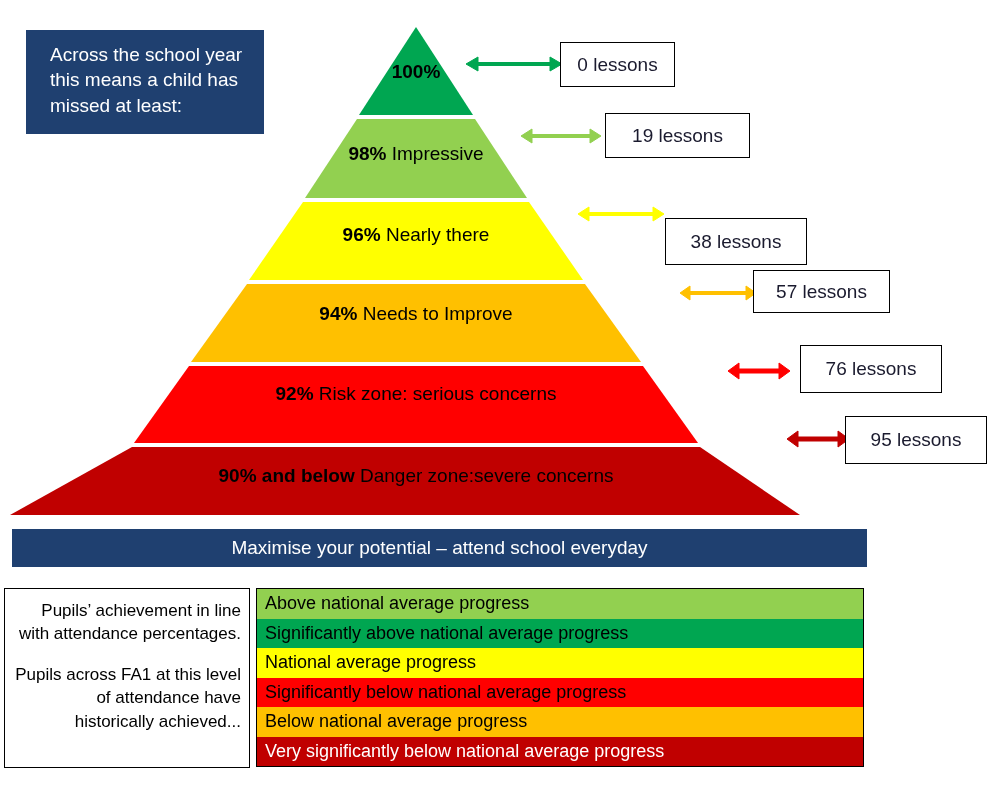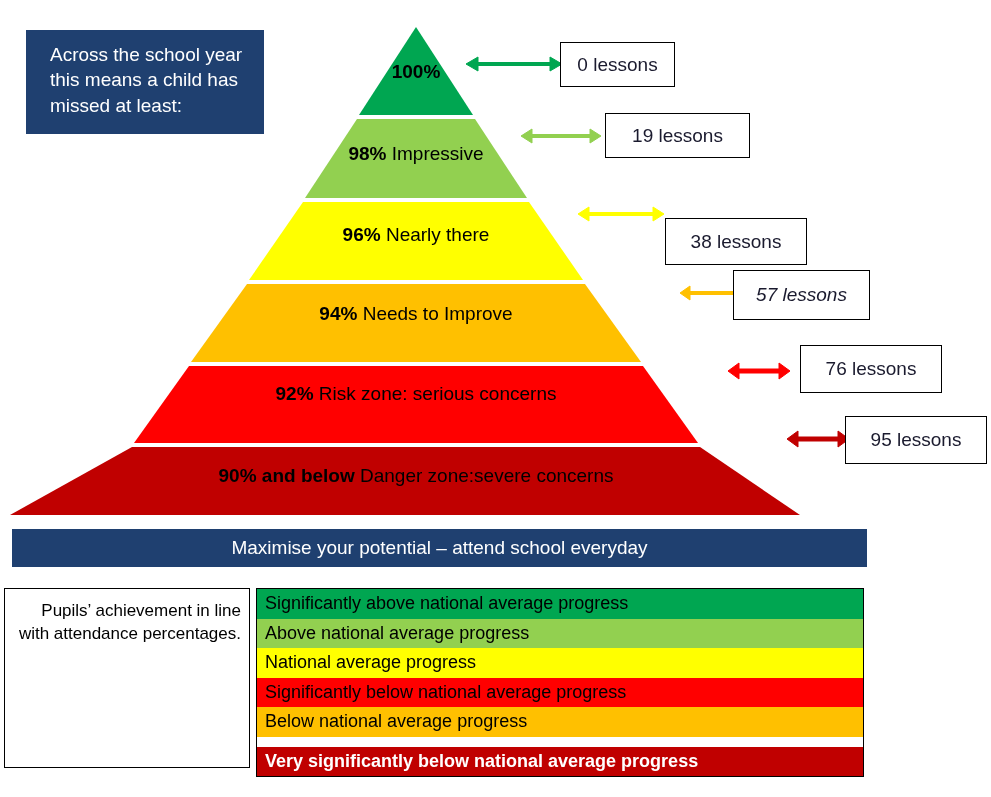--- a/index.html
+++ b/index.html
@@ -113,22 +113,21 @@
     height: 29.5px;
     display: flex;
     align-items: center;
     padding-left: 8px;
     font-size: 18px;
     color: #000000;
     box-sizing: border-box;
   }
   .legend-row.last {
     color: #ffffff;
-    font-weight: bold;
-    margin-top: 10px;
+    font-weight: normal;
   }
 </style>
 </head>
 <body>
 
 <div id="intro-box" style="background: rgb(31, 64, 112); color: rgb(255, 255, 255); padding-left: 24px;">
   <span>Across the school year this means a child has missed at least:</span>
 </div>
 
 <div id="pyramid">
@@ -206,46 +205,47 @@
 
 <div class="lesson-box" style="left:560px; top:42px;  width:115px; height:45px;">
   <span>0 lessons</span>
 </div>
 <div class="lesson-box" style="left:605px; top:113px; width:145px; height:45px;">
   <span>19 lessons</span>
 </div>
 <div class="lesson-box" style="left:665px; top:190px; width:142px; height:47px;margin-top:28px;">
   <span>38 lessons</span>
 </div>
-<div class="lesson-box" style="left:733px; top:270px; width:137px; height:50px;font-style:italic;">
+<div class="lesson-box" style="left:753px; top:270px; width:137px; height:43px;">
   <span>57 lessons</span>
 </div>
 <div class="lesson-box" style="left:800px; top:345px; width:142px; height:48px;">
   <span>76 lessons</span>
 </div>
 <div class="lesson-box" style="left:845px; top:416px; width:142px; height:48px;">
   <span>95 lessons</span>
 </div>
 
 <div id="banner" style="background: rgb(31, 64, 112);">
   <span>Maximise your potential – attend school everyday</span>
 </div>
 
 <div id="note-box">
   <p>Pupils’ achievement in line with attendance percentages.</p>
   <p class="spacer"></p>
+  <p>Pupils across FA1 at this level of attendance have historically achieved...</p>
 </div>
 
 <div id="legend">
+  <div class="legend-row" id="legend-row-1" style="background: rgb(146, 208, 80); color: rgb(0, 0, 0);">
+    <span>Above national average progress</span>
+  </div>
   <div class="legend-row" id="legend-row-0" style="background: rgb(0, 166, 81); color: rgb(0, 0, 0);">
     <span>Significantly above national average progress</span>
   </div>
-  <div class="legend-row" id="legend-row-1" style="background: rgb(146, 208, 80); color: rgb(0, 0, 0);">
-    <span>Above national average progress</span>
-  </div>
   <div class="legend-row" id="legend-row-2" style="background: rgb(255, 255, 0); color: rgb(0, 0, 0);">
     <span>National average progress</span>
   </div>
   <div class="legend-row" id="legend-row-4" style="background: rgb(255, 0, 0); color: rgb(0, 0, 0);">
     <span>Significantly below national average progress</span>
   </div>
   <div class="legend-row" id="legend-row-3" style="background: rgb(255, 192, 0); color: rgb(0, 0, 0);">
     <span>Below national average progress</span>
   </div>
   <div class="legend-row last" id="legend-row-5" style="background: rgb(192, 0, 0); color: rgb(255, 255, 255);">

